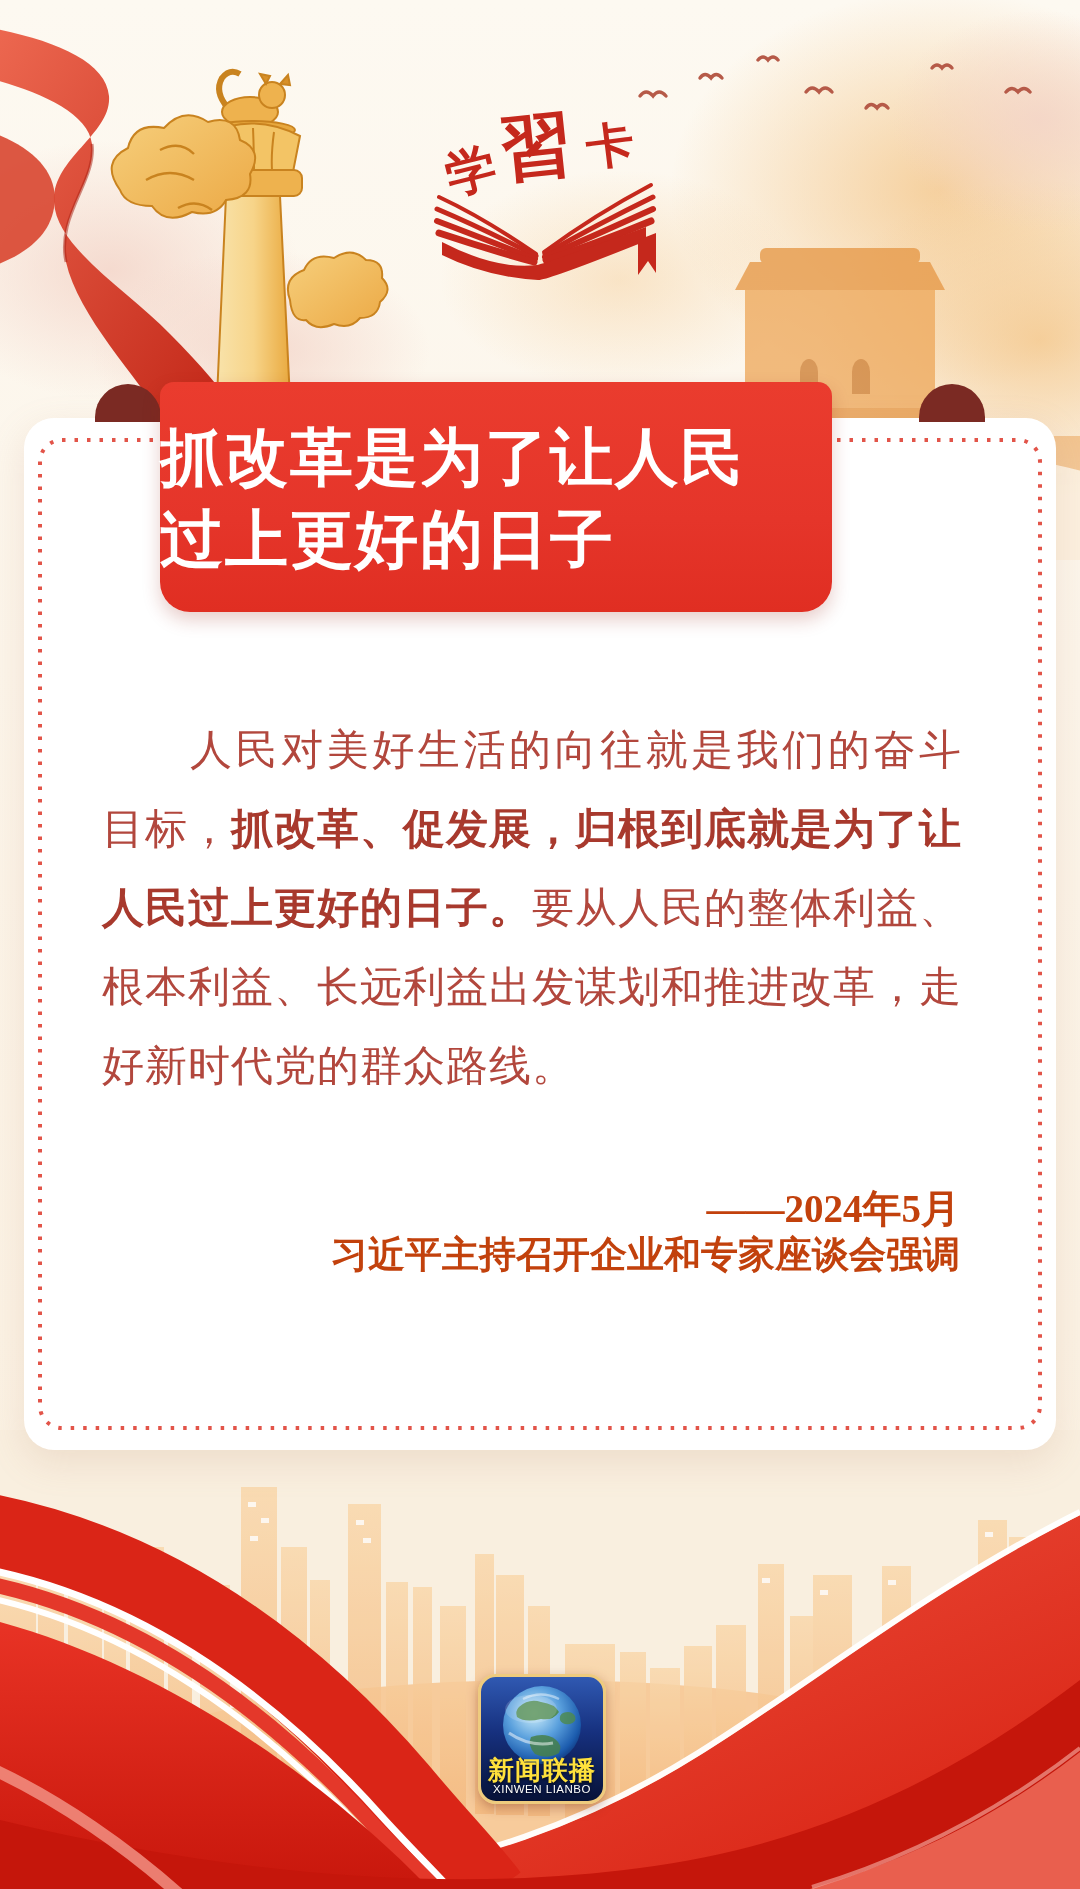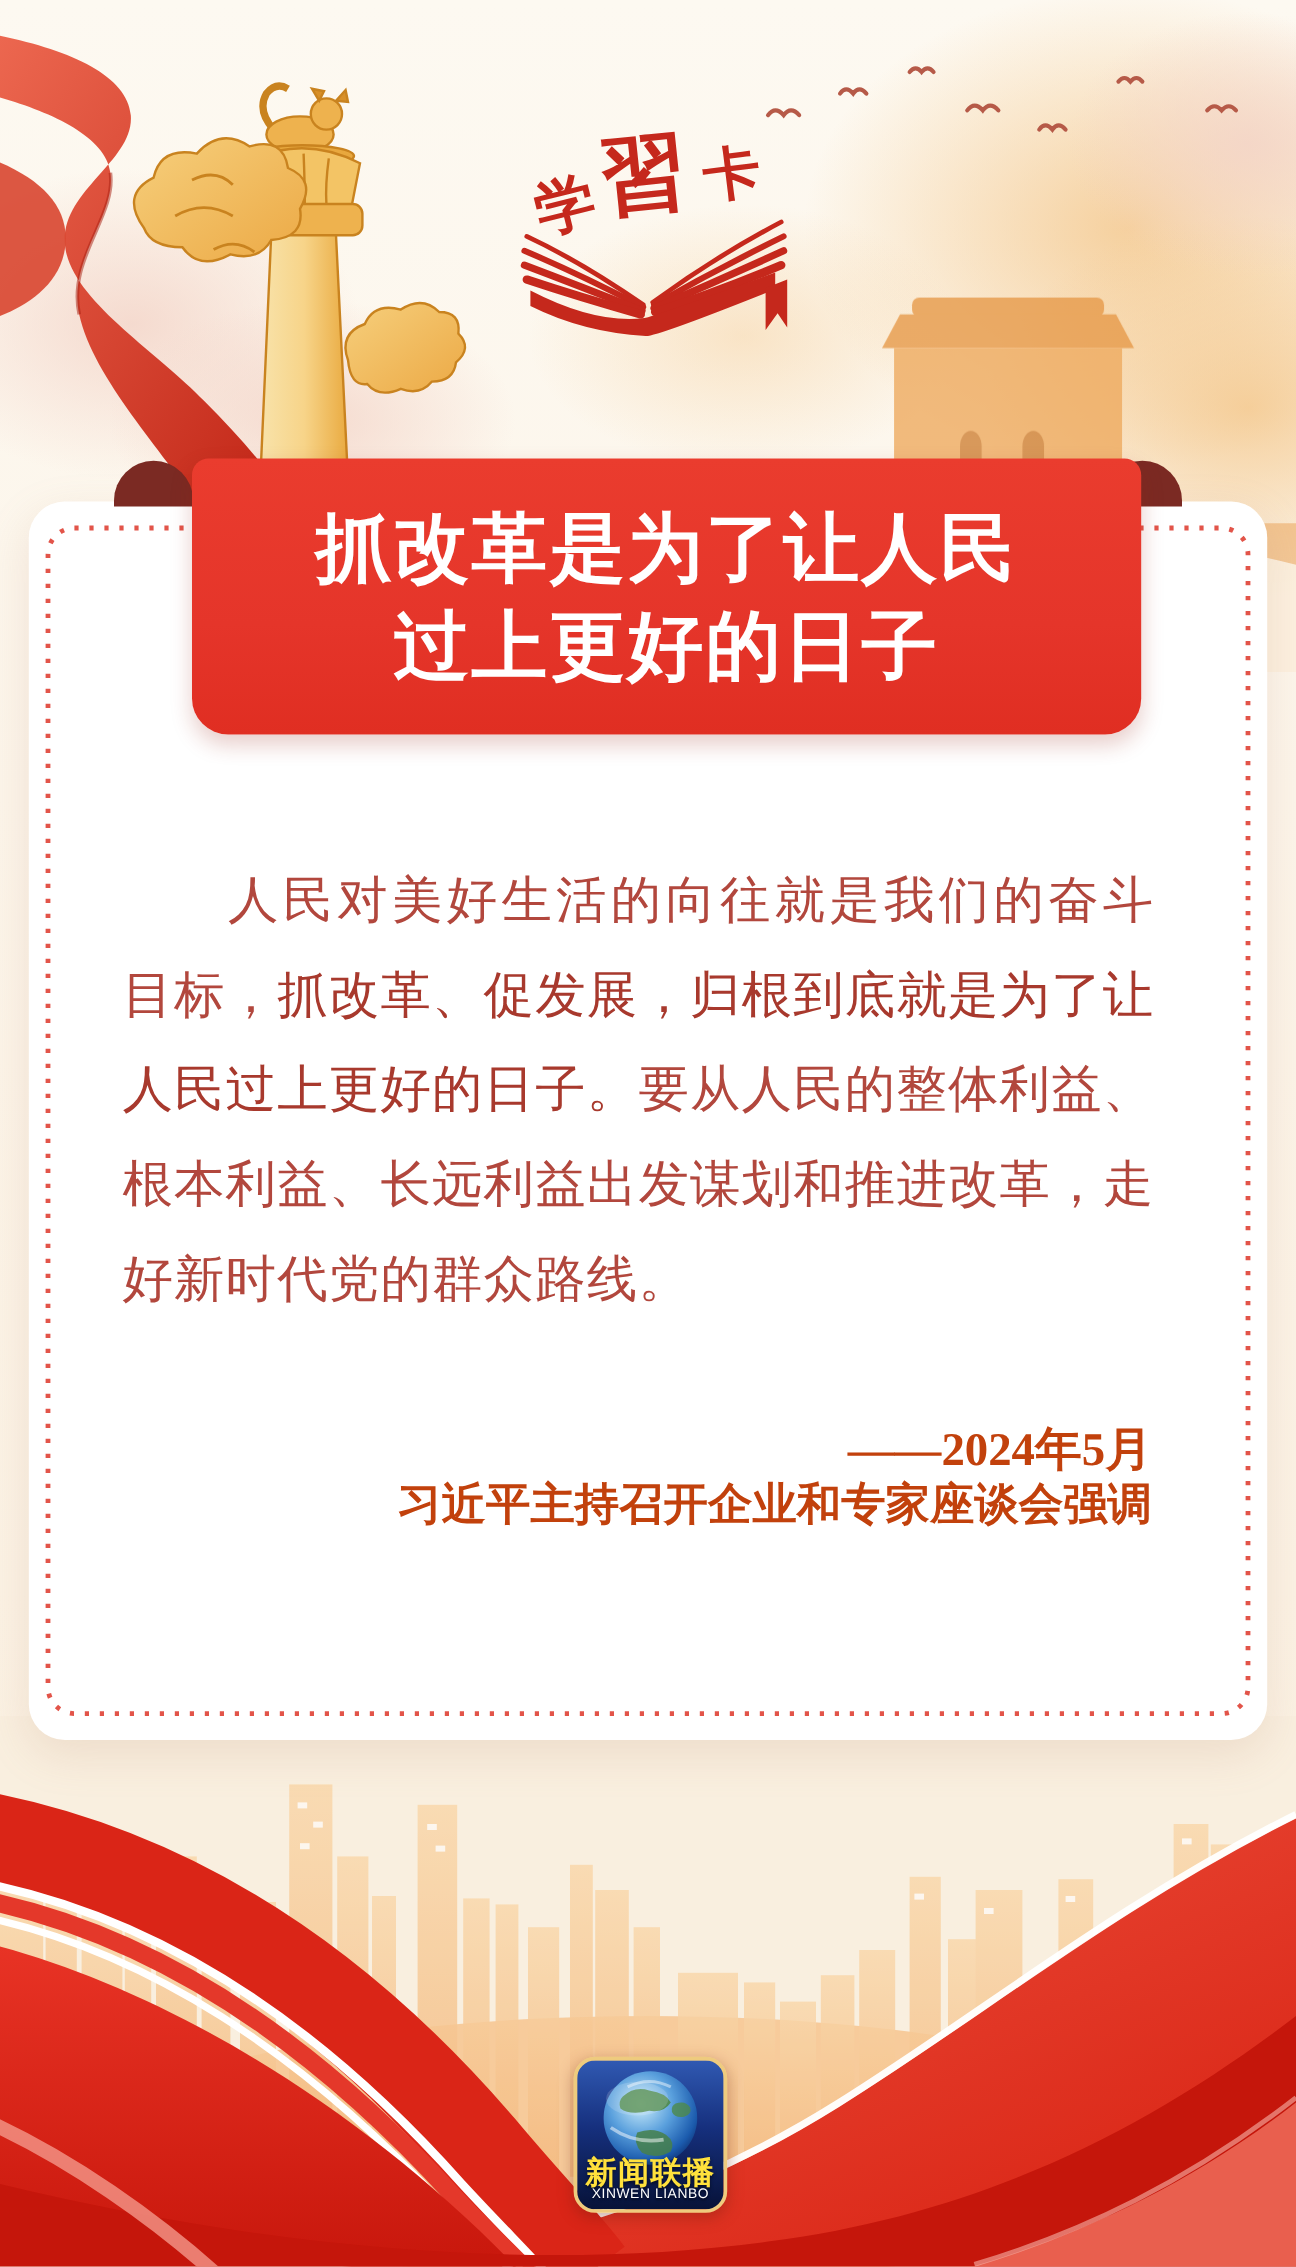--- a/index.html
+++ b/index.html
@@ -15,54 +15,54 @@
   .xuexika .ch{position:absolute;color:#c5281c;font-weight:700;line-height:1;}
   .ch1{left:446px;top:146px;font-size:50px;transform:rotate(-14deg);}
   .ch2{left:500px;top:110px;font-size:72px;transform:rotate(-6deg);}
   .ch3{left:586px;top:122px;font-size:48px;transform:rotate(-7deg);}
   .book{position:absolute;left:424px;top:180px;width:242px;height:102px;}
   
   .scroll-curl{position:absolute;width:66px;height:38px;background:#7b2a23;border-radius:33px 33px 0 0;z-index:3;}
   .curl-left{left:95px;top:384px;}
   .curl-right{left:919px;top:384px;}
   .banner{
-    position:absolute;left:160px;top:382px;width:791px;height:230px;z-index:4;
+    position:absolute;left:160px;top:382px;width:672px;height:230px;z-index:4;
     background:linear-gradient(180deg,#ea3c2e 0%,#e5352a 60%,#e02e22 100%);
     border-radius:14px 14px 30px 30px;
     box-shadow:0 8px 18px rgba(150,30,20,.22);
-    text-align:center;padding-top:34px;box-sizing:border-box;
+    padding-top:34px;box-sizing:border-box;
   }
   .banner-line{color:#ffffff;font-size:63px;font-weight:900;line-height:82px;letter-spacing:2px;}
   
   .card{
     position:absolute;left:24px;top:418px;width:1032px;height:1032px;z-index:2;
     background:#ffffff;border-radius:30px;
     box-shadow:0 12px 36px rgba(190,140,110,.18);
   }
   .dashes{position:absolute;left:0;top:0;width:1032px;height:1032px;}
   .quote{
     position:absolute;left:78px;top:292px;width:860px;margin:0;
     font-size:42px;line-height:79px;letter-spacing:1px;color:#b2473d;
     text-align:justify;text-indent:88px;
   }
-  .quote b{font-weight:400;color:#a8392d;}
+  .quote b{font-weight:700;color:#a8392d;}
   .attribution{
     position:absolute;top:768px;right:96px;text-align:right;
     font-family:"Liberation Serif",serif;color:#c2410c;font-weight:700;
   }
   .attr-date{font-size:39px;line-height:1.2;}
   .attr-src{font-size:37px;line-height:1.2;margin-top:0;}
   
   .bottom-decor{position:absolute;left:0;top:1430px;width:1080px;height:459px;z-index:1;}
   
   .applogo{
     position:absolute;left:478px;top:1674px;width:128px;height:130px;z-index:5;
     background:linear-gradient(180deg,#3059b2 0%,#16307e 45%,#071238 100%);
     border:3px solid #eecb7e;border-radius:18px;box-sizing:border-box;
-    box-shadow:0 4px 12px rgba(110,30,15,.35);overflow:hidden;margin-top:40px;
+    box-shadow:0 4px 12px rgba(110,30,15,.35);overflow:hidden;
   }
   .applogo .globe{position:absolute;left:0;top:0;width:122px;height:124px;}
   .applogo .cn{
     position:absolute;left:0;top:76px;width:100%;text-align:center;
     color:#ffe13c;font-size:26px;font-weight:700;letter-spacing:1px;
     text-shadow:0 2px 3px rgba(0,0,0,.6);
   }
   .applogo .en{
     position:absolute;left:0;top:106px;width:100%;text-align:center;
     color:#ffffff;font-size:11.5px;font-weight:400;letter-spacing:.5px;

